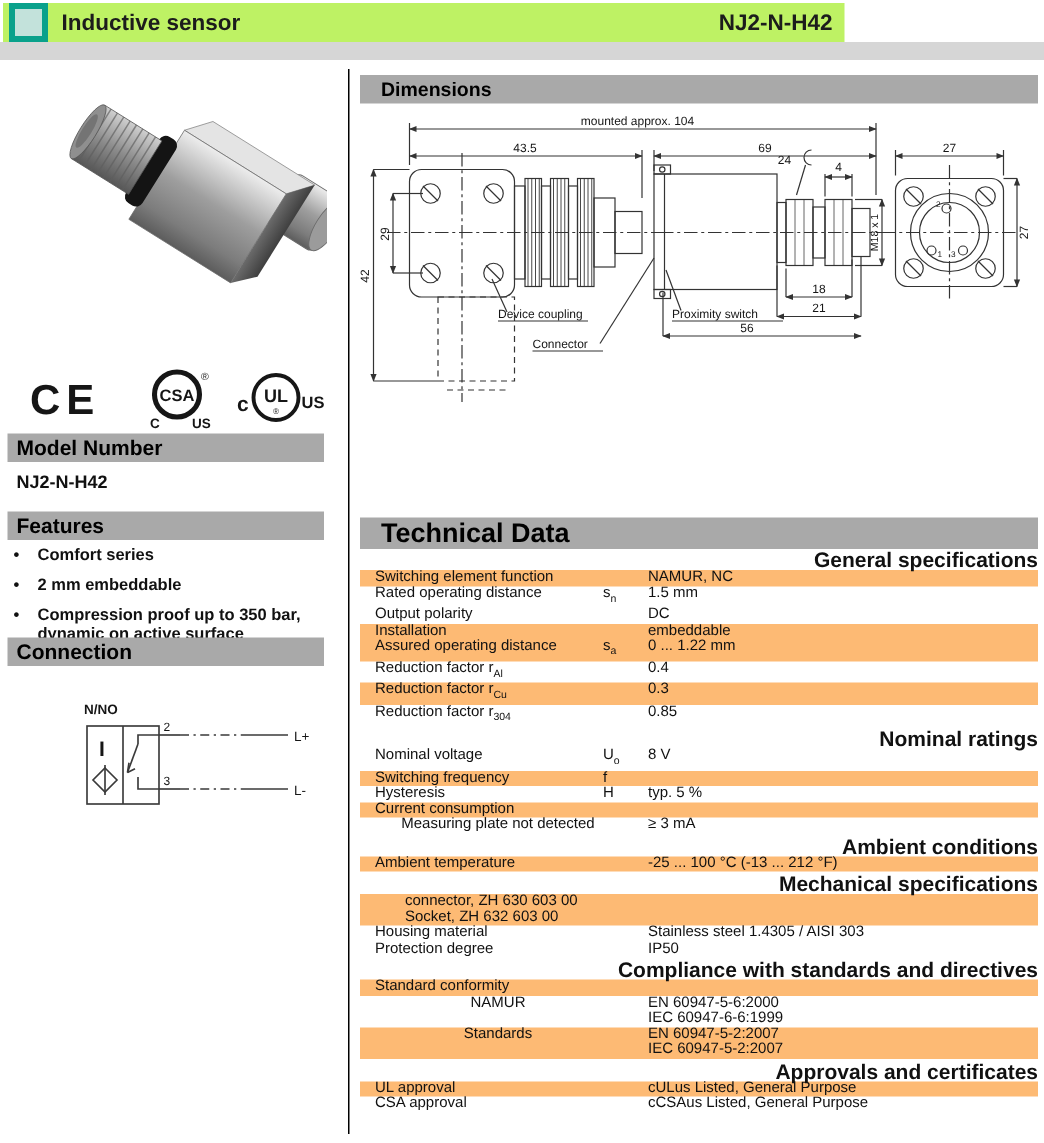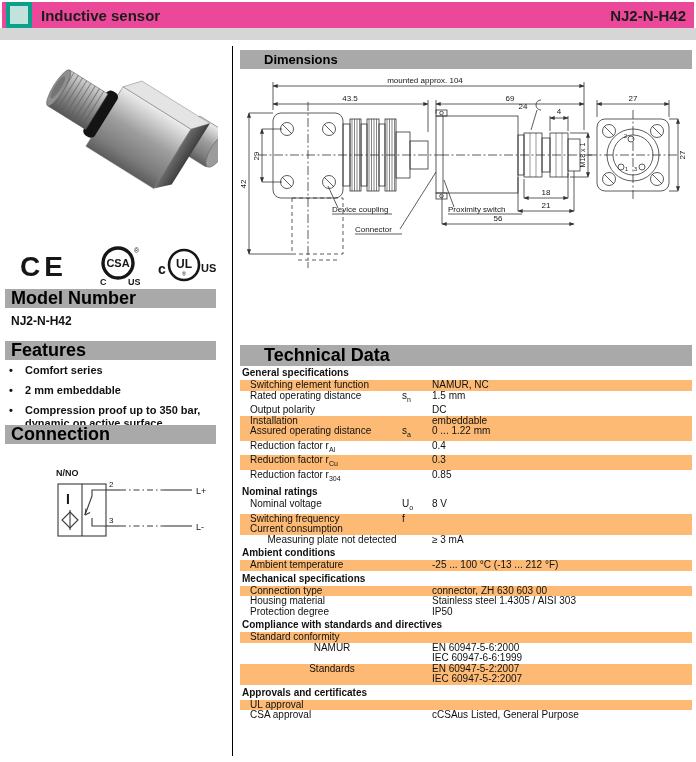--- a/index.html
+++ b/index.html
@@ -1,50 +1,50 @@
 <!DOCTYPE html>
 <html><head>
 <meta charset="utf-8">
 <style>
   html,body{margin:0;padding:0;}
   body{
     width:696px;height:762px;position:relative;overflow:hidden;
     background:#ffffff;font-family:"Liberation Sans",sans-serif;color:#111;
   }
   
-  .topbar{position:absolute;left:2px;top:2px;width:692px;height:26px;background:#ec4899;display:flex;align-items:center;}
+  .topbar{position:absolute;left:2px;top:2px;width:561px;height:26px;background:#bef264;display:flex;align-items:center;}
   .brandicon{width:18px;height:18px;border:4px solid #0aa18b;background:#c3e2db;margin-left:4px;}
   .toptitle{font-weight:bold;font-size:15px;margin-left:9px;color:#1c1c1c;}
   .topmodel{margin-left:auto;margin-right:8px;font-weight:bold;font-size:15px;color:#1c1c1c;}
   .substrip{position:absolute;left:0;top:28px;width:696px;height:12px;background:#d6d6d6;}
   .divider{position:absolute;left:232px;top:46px;width:1px;height:710px;background:#000;}
 
   
   .secbar{position:absolute;background:#a9a9a9;font-weight:bold;color:#000;box-sizing:border-box;}
-  .secbar.left{left:5px;width:211px;height:19px;font-size:18px;line-height:19px;padding-left:6px;}
-  .secbar.right{left:240px;width:452px;height:19px;font-size:13px;line-height:19px;padding-left:24px;}
+  .secbar.left{left:5px;width:211px;height:19px;font-size:14px;line-height:19px;padding-left:6px;}
+  .secbar.right{left:240px;width:452px;height:19px;font-size:13px;line-height:19px;padding-left:14px;}
   #bar-model{top:289px;}
   #bar-features{top:341px;}
   #bar-connection{top:425px;}
   #bar-dimensions{top:50px;}
   #bar-techdata{top:345px;height:21px;font-size:18px;line-height:21px;}
 
   .modelval{position:absolute;left:11px;top:314px;font-weight:bold;font-size:12px;}
 
   .features-list{position:absolute;left:9px;top:364px;width:209px;margin:0;padding:0;list-style:none;}
   .features-list li{display:flex;font-weight:bold;font-size:11px;line-height:13px;margin-bottom:7px;}
   .features-list .dot{width:16px;flex:0 0 16px;}
 
   
   .photo{position:absolute;left:28px;top:42px;}
   .logos{position:absolute;left:12px;top:240px;width:205px;height:48px;}
 
   
   .tdtable{position:absolute;left:240px;top:365px;width:452px;}
-  .tdgroup{font-weight:bold;font-size:10px;line-height:12px;padding:2px 0 1px 2px;}
+  .tdgroup{font-weight:bold;font-size:14px;line-height:12px;padding:2px 0 1px 2px;text-align:right;}
   .tdrow{display:flex;font-size:10px;line-height:10.5px;}
   .tdrow.shaded{background:#fdba74;}
   .c1{flex:0 0 162px;box-sizing:border-box;padding-left:10px;}
   .tdrow.ind2 .c1{padding-left:22px;text-align:center;}
   .c2{flex:0 0 30px;}
   .c3{flex:1;padding-right:4px;}
   sub{font-size:7px;}
 
   svg text{font-family:"Liberation Sans",sans-serif;}
 </style>
@@ -389,20 +389,27 @@
       <div class="c1">Nominal voltage</div>
       <div class="c2">U<sub>o</sub></div>
       <div class="c3">
         <div>8 V</div>
       </div>
     </div>
     <div class="tdrow shaded">
       <div class="c1">Switching frequency</div>
       <div class="c2">f</div>
     </div>
+    <div class="tdrow">
+      <div class="c1">Hysteresis</div>
+      <div class="c2">H</div>
+      <div class="c3">
+        <div>typ. 5  %</div>
+      </div>
+    </div>
     <div class="tdrow shaded">
       <div class="c1">Current consumption</div>
       <div class="c2"></div>
       <div class="c3">
         <div></div>
       </div>
     </div>
     <div class="tdrow ind2">
       <div class="c1">Measuring plate not detected</div>
       <div class="c2"></div>
@@ -413,24 +420,24 @@
     <div class="tdgroup">Ambient conditions</div>
     <div class="tdrow shaded">
       <div class="c1">Ambient temperature</div>
       <div class="c2"></div>
       <div class="c3">
         <div>-25 ... 100 °C (-13 ... 212 °F)</div>
       </div>
     </div>
     <div class="tdgroup">Mechanical specifications</div>
     <div class="tdrow shaded">
-      <div class="c1">Connection type</div>
       <div class="c2"></div>
       <div class="c3">
         <div>connector, ZH 630 603 00</div>
+        <div>Socket, ZH 632 603 00</div>
       </div>
     </div>
     <div class="tdrow">
       <div class="c1">Housing material</div>
       <div class="c2"></div>
       <div class="c3">
         <div>Stainless steel 1.4305 / AISI 303</div>
       </div>
     </div>
     <div class="tdrow">
@@ -461,20 +468,23 @@
       <div class="c2"></div>
       <div class="c3">
         <div>EN 60947-5-2:2007</div>
         <div>IEC 60947-5-2:2007</div>
       </div>
     </div>
     <div class="tdgroup">Approvals and certificates</div>
     <div class="tdrow shaded">
       <div class="c1">UL approval</div>
       <div class="c2"></div>
+      <div class="c3">
+        <div>cULus Listed, General Purpose</div>
+      </div>
     </div>
     <div class="tdrow">
       <div class="c1">CSA approval</div>
       <div class="c2"></div>
       <div class="c3">
         <div>cCSAus Listed, General Purpose</div>
       </div>
     </div>
   </div>
 

